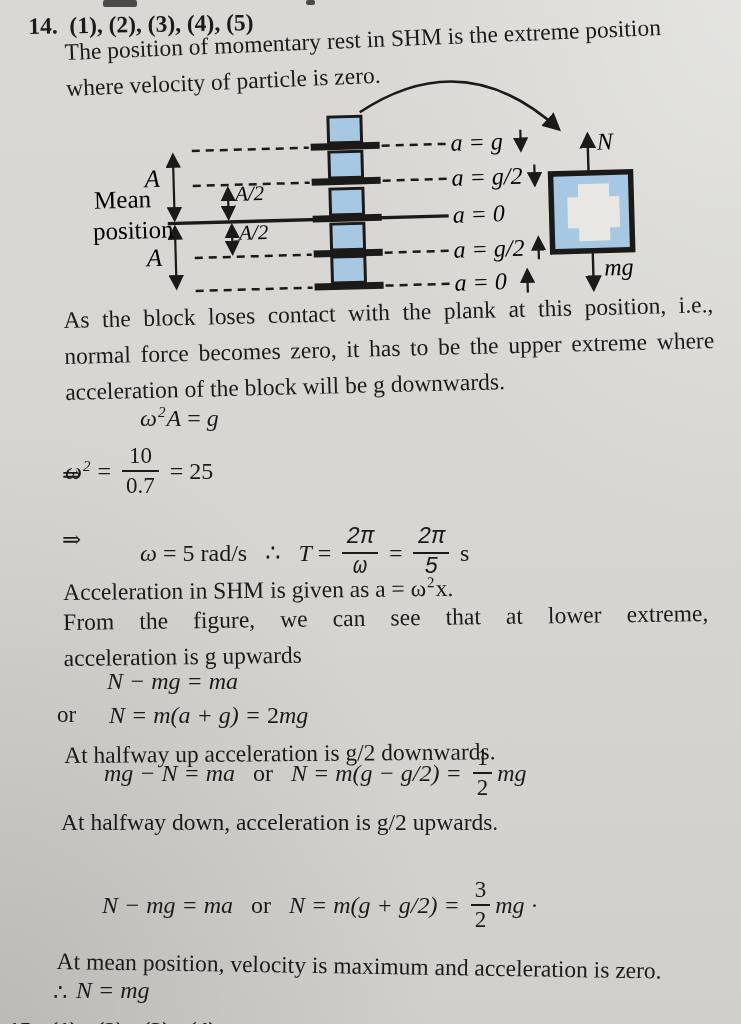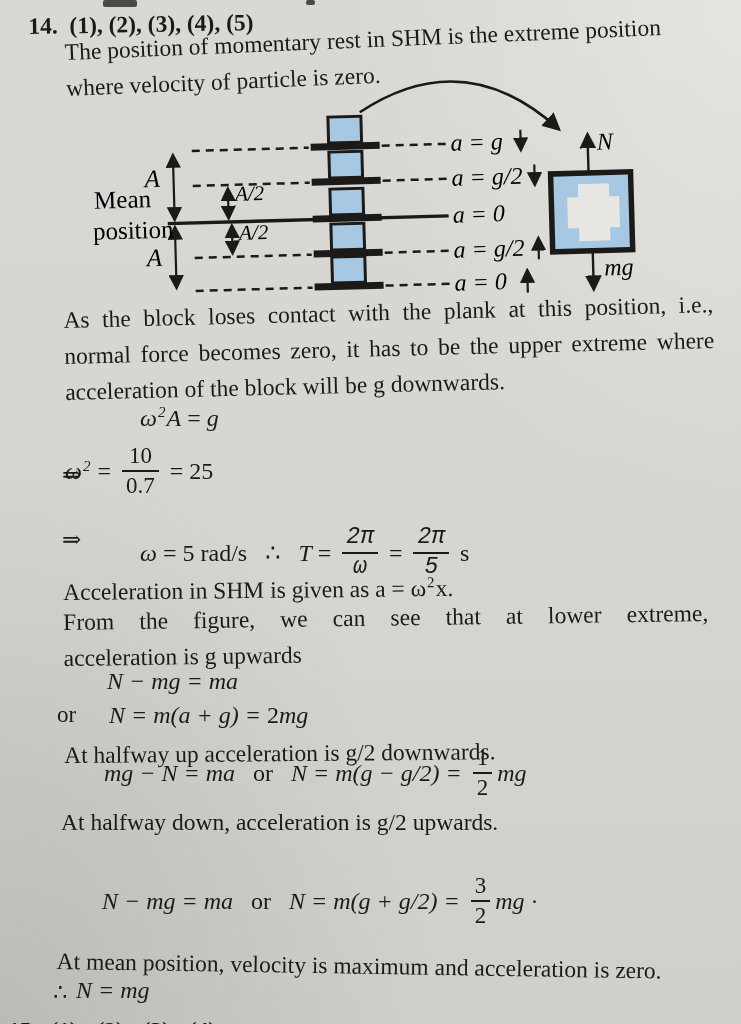--- a/index.html
+++ b/index.html
@@ -145,21 +145,21 @@
     <span class="lead" style="left:57px;top:2px;">or</span>
     <div class="mathline" style="margin-left:109px;"><span class="it">N = m(a + g) = </span><span>2</span><span class="it">mg</span></div>
   </div>
 
   <div class="abs line" style="left:64px;top:737px;transform:rotate(-0.5deg);transform-origin:left top;"><span>At halfway up acceleration is </span><span class="it">g</span><span>/2 downwards.</span></div>
   <div class="eqrow" style="top:745px;height:62px;display:flex;align-items:center;">
     <div class="mathline" style="margin-left:104px;"><span class="it">mg − N = ma</span><span>   or   </span><span class="it">N = m(g − g/2) = </span><span class="frac"><span class="num">1</span><span class="den">2</span></span><span class="it">mg</span></div>
   </div>
 
   <div class="abs line" style="left:61px;top:804px;"><span>At halfway down, acceleration is </span><span class="it">g</span><span>/2 upwards.</span></div>
-  <div class="eqrow" style="top:876px;height:64px;display:flex;">
+  <div class="eqrow" style="top:876px;height:64px;display:flex;align-items:center;">
     <div class="mathline" style="margin-left:102px;"><span class="it">N − mg = ma</span><span>   or   </span><span class="it">N = m(g + g/2) = </span><span class="frac"><span class="num">3</span><span class="den">2</span></span><span class="it">mg</span><span> ·</span></div>
   </div>
 
   <div class="abs line" style="left:57px;top:943px;transform:rotate(0.9deg);transform-origin:left top;">At mean position, velocity is maximum and acceleration is zero.</div>
   <div class="eqrow" style="top:975px;">
     <span class="lead" style="left:53px;top:4px;">∴</span>
     <div class="mathline" style="margin-left:76px;"><span class="it">N = mg</span></div>
   </div>
 
   <div class="abs line bold" style="left:8px;top:1012px;word-spacing:7px;">15.  (1),  (2),  (3),  (4)</div>

